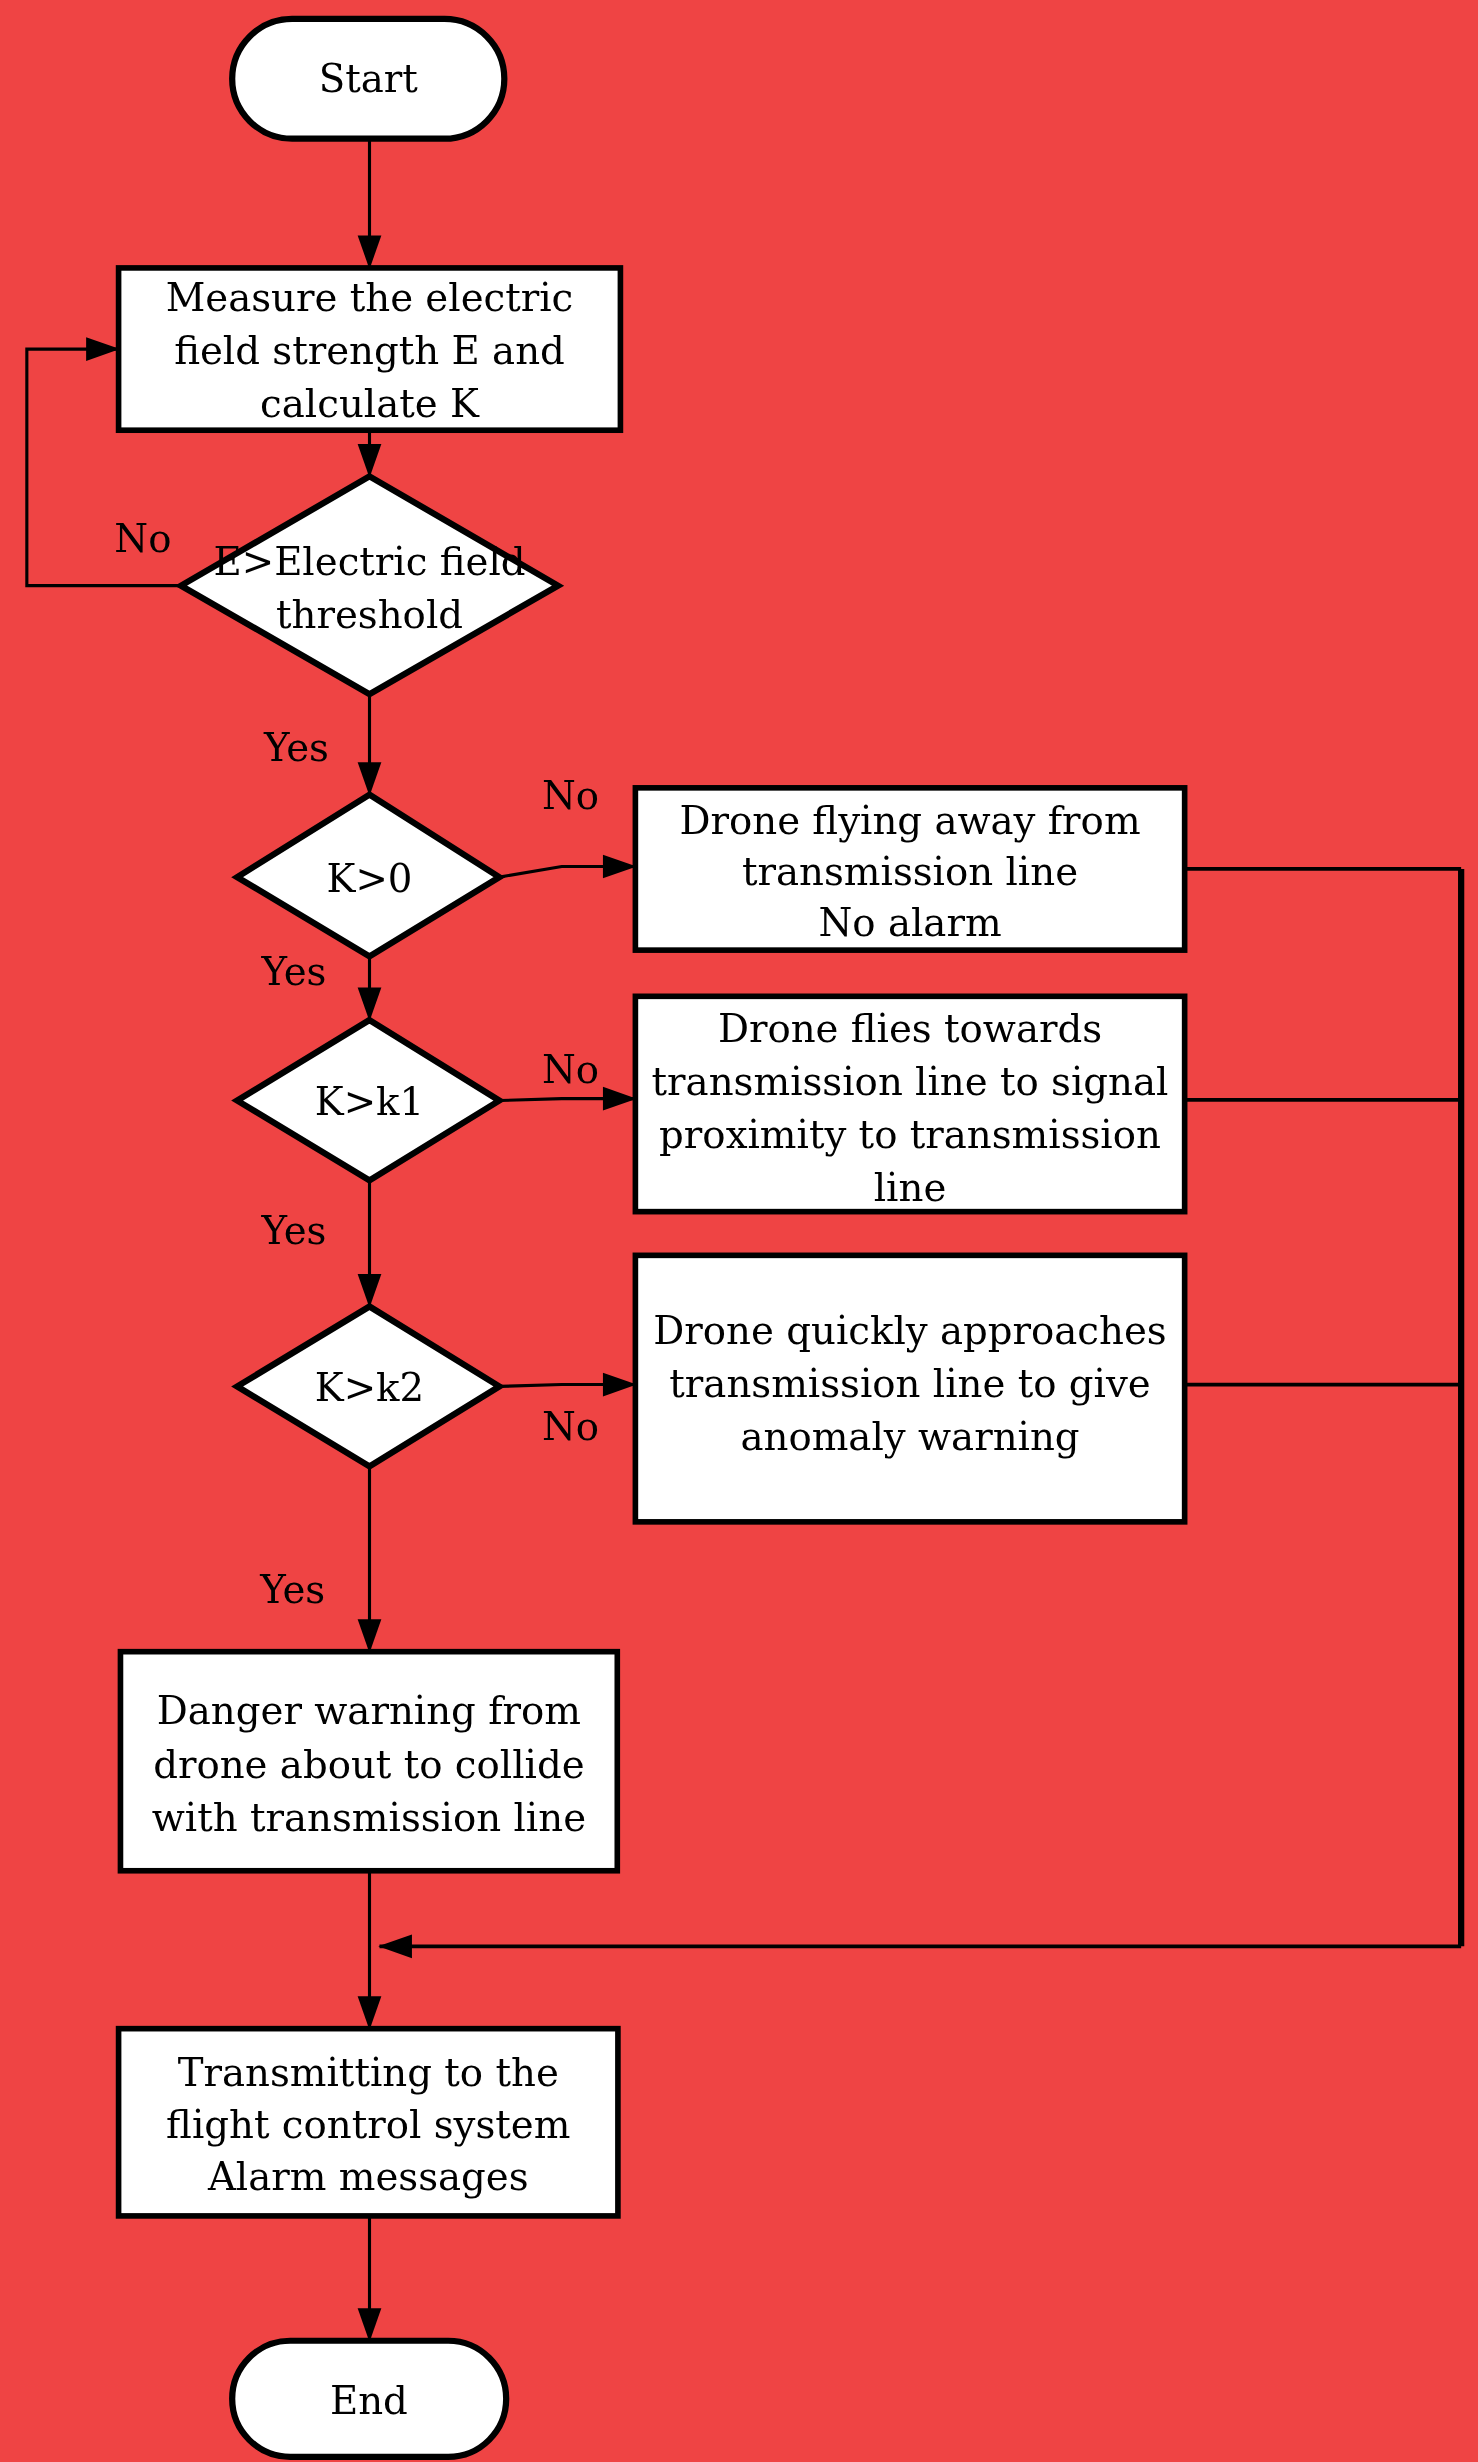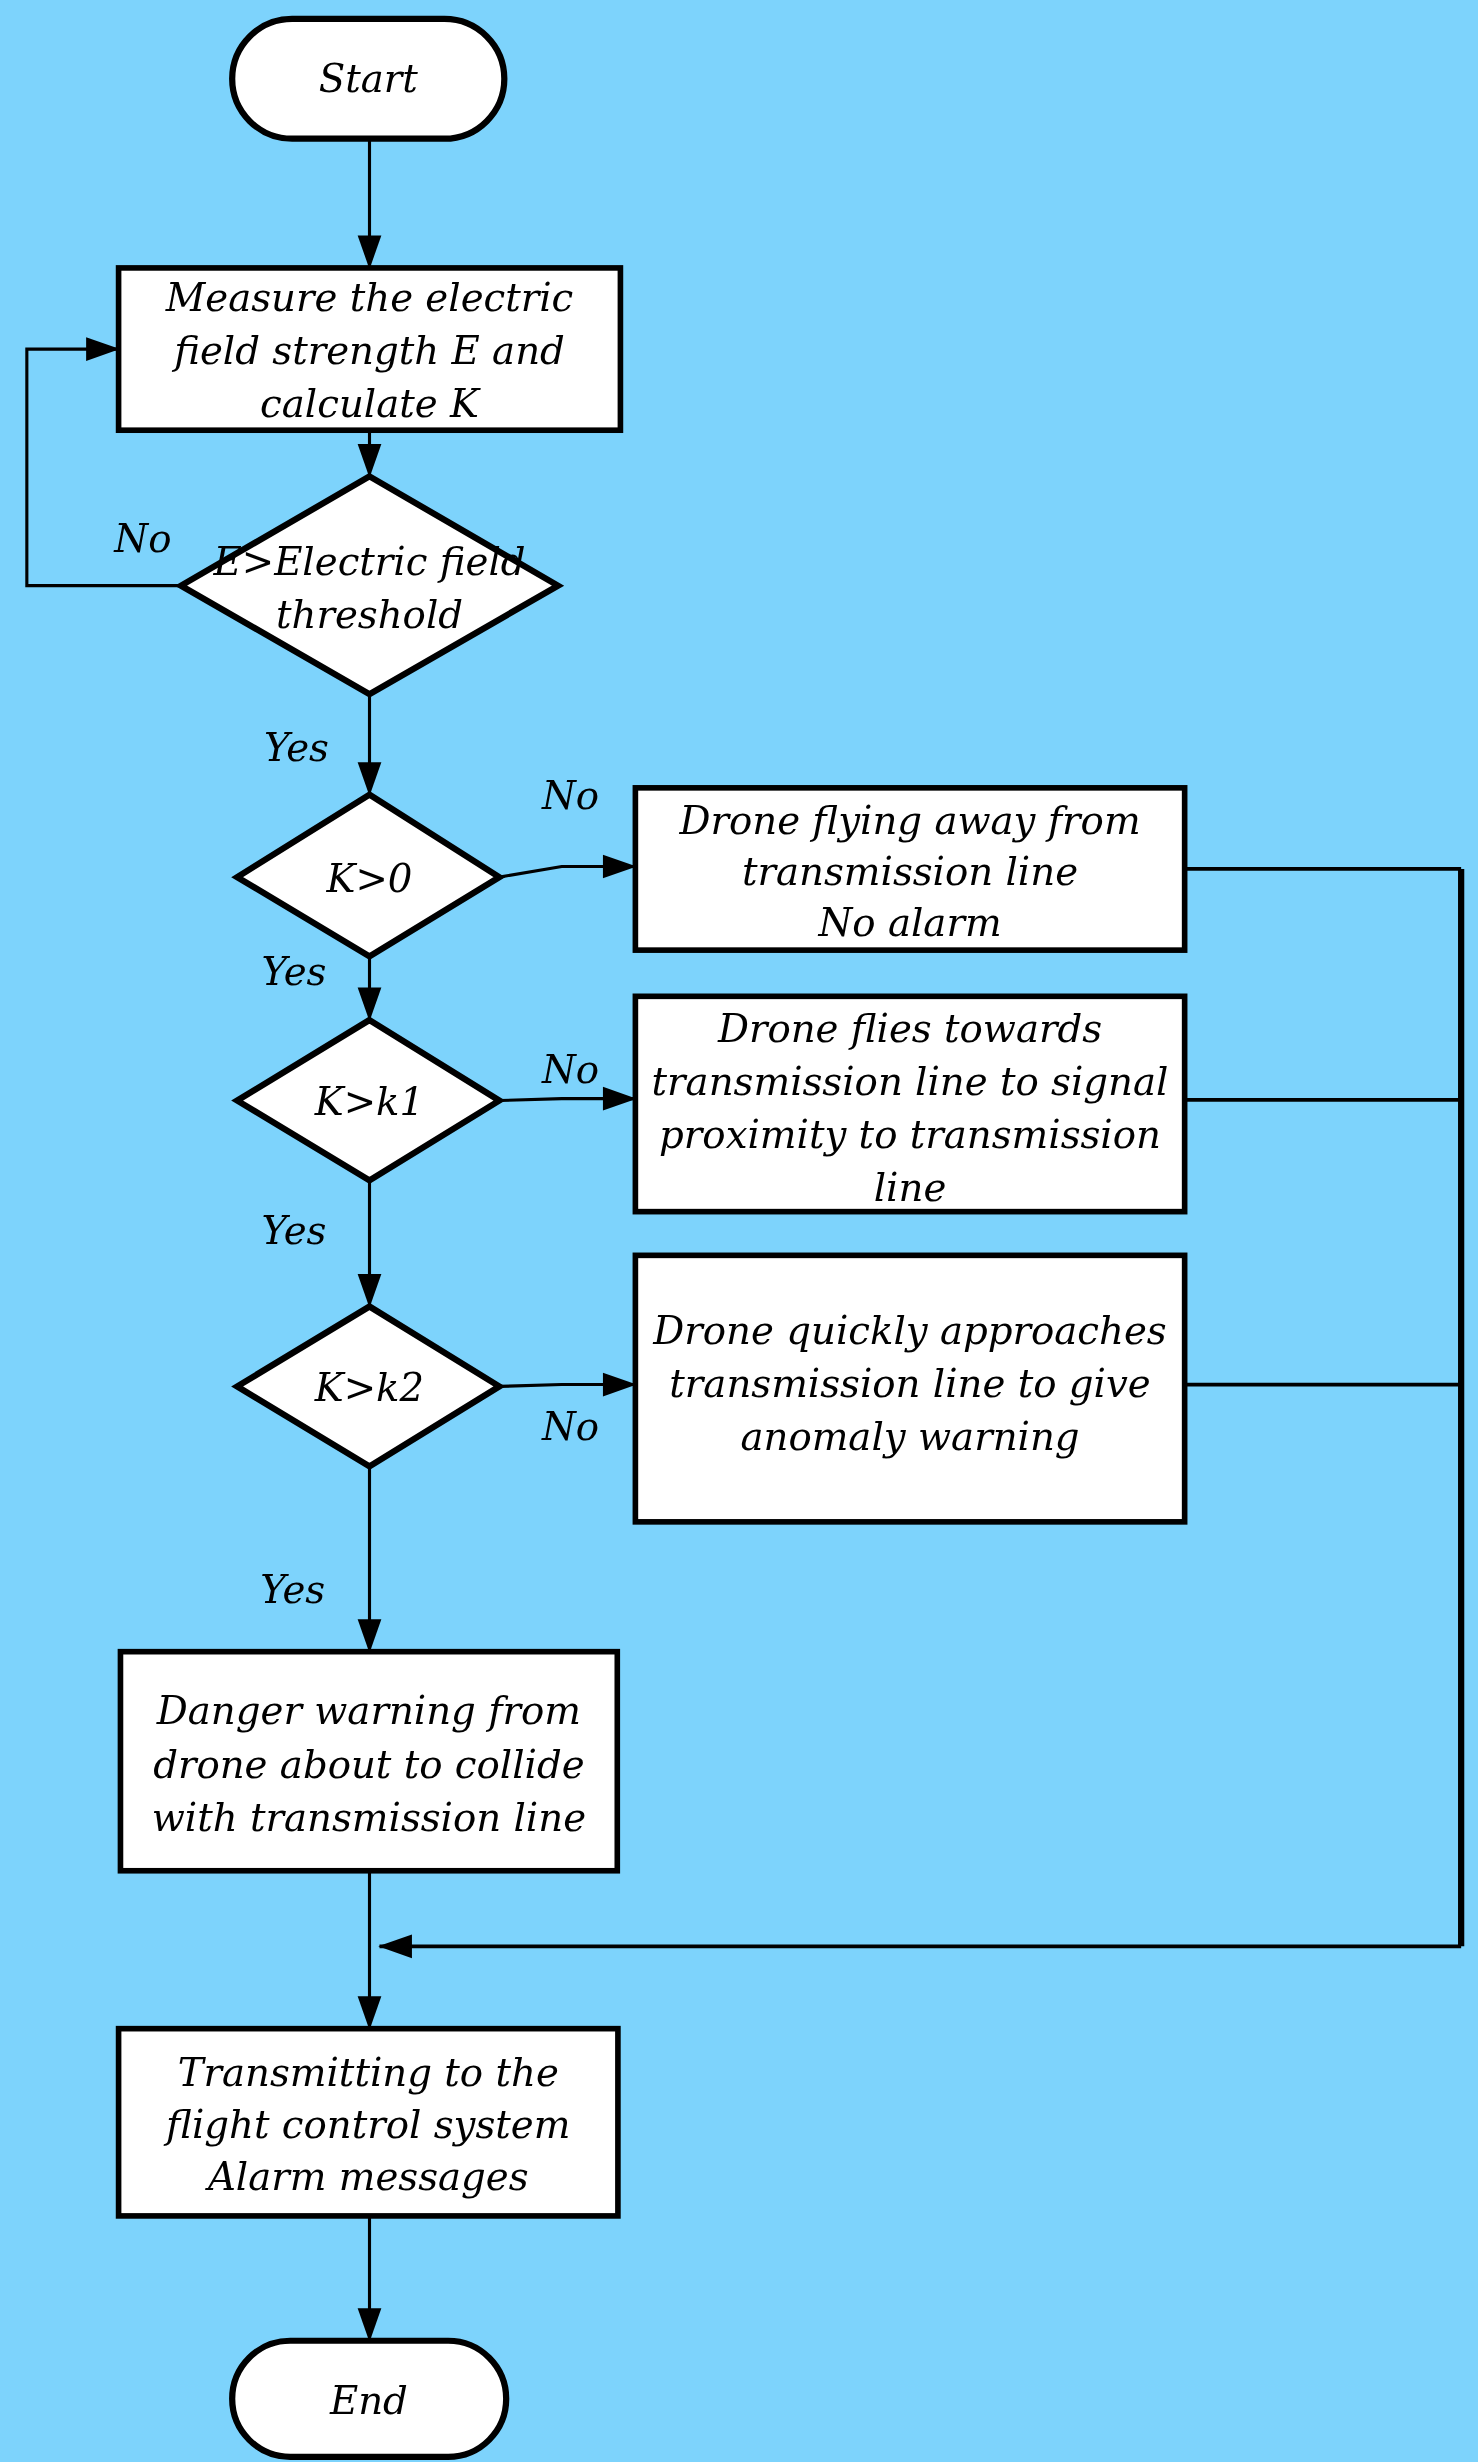--- a/index.html
+++ b/index.html
@@ -4,22 +4,21 @@
 <style>
   html, body {
     margin: 0;
     padding: 0;
     background: #ffffff;
   }
   .page {
     position: relative;
     width: 1478px;
     height: 2462px;
-    background: #7dd3fc;
-    font-style: italic;
+    background: #ef4444;
   }
   svg { display: block; }
   .node-text {
     font-family: "DejaVu Serif", "Liberation Serif", serif;
     font-size: 62px;
     fill: #000000;
     text-anchor: middle;
   }
   .edge-text {
     font-family: "DejaVu Serif", "Liberation Serif", serif;

